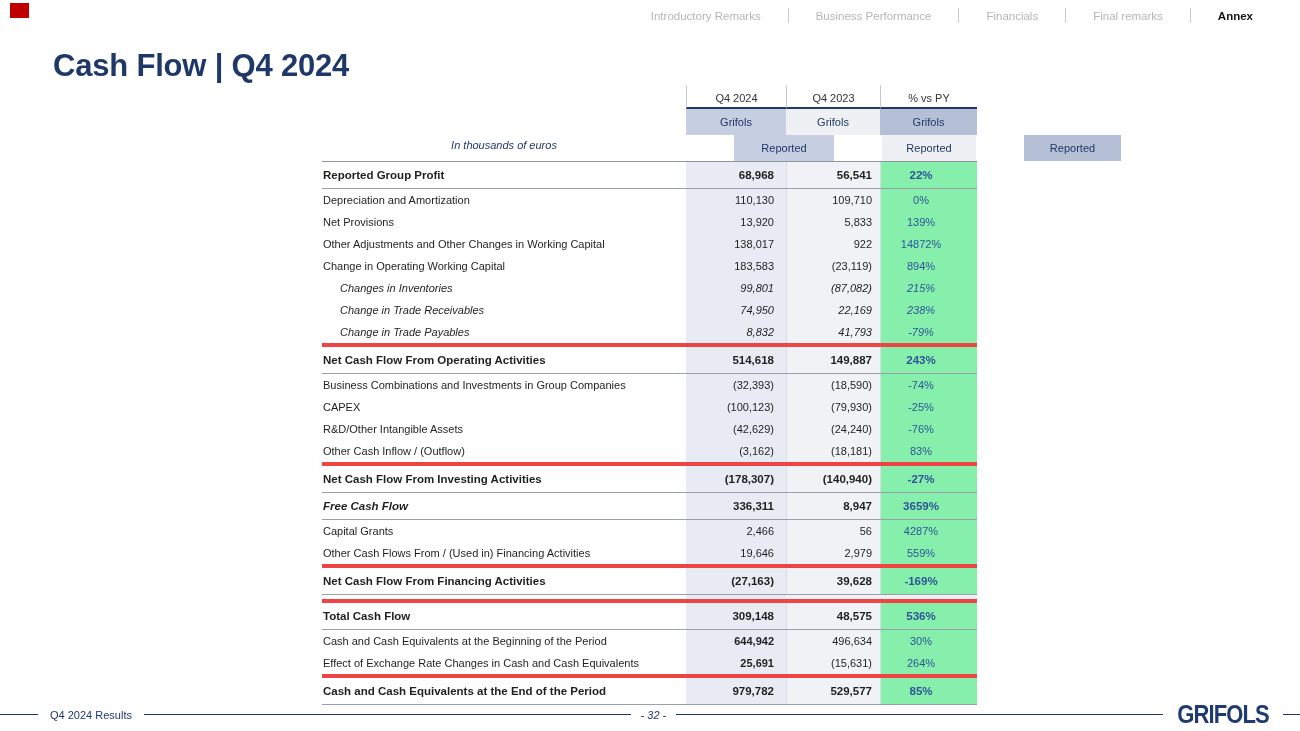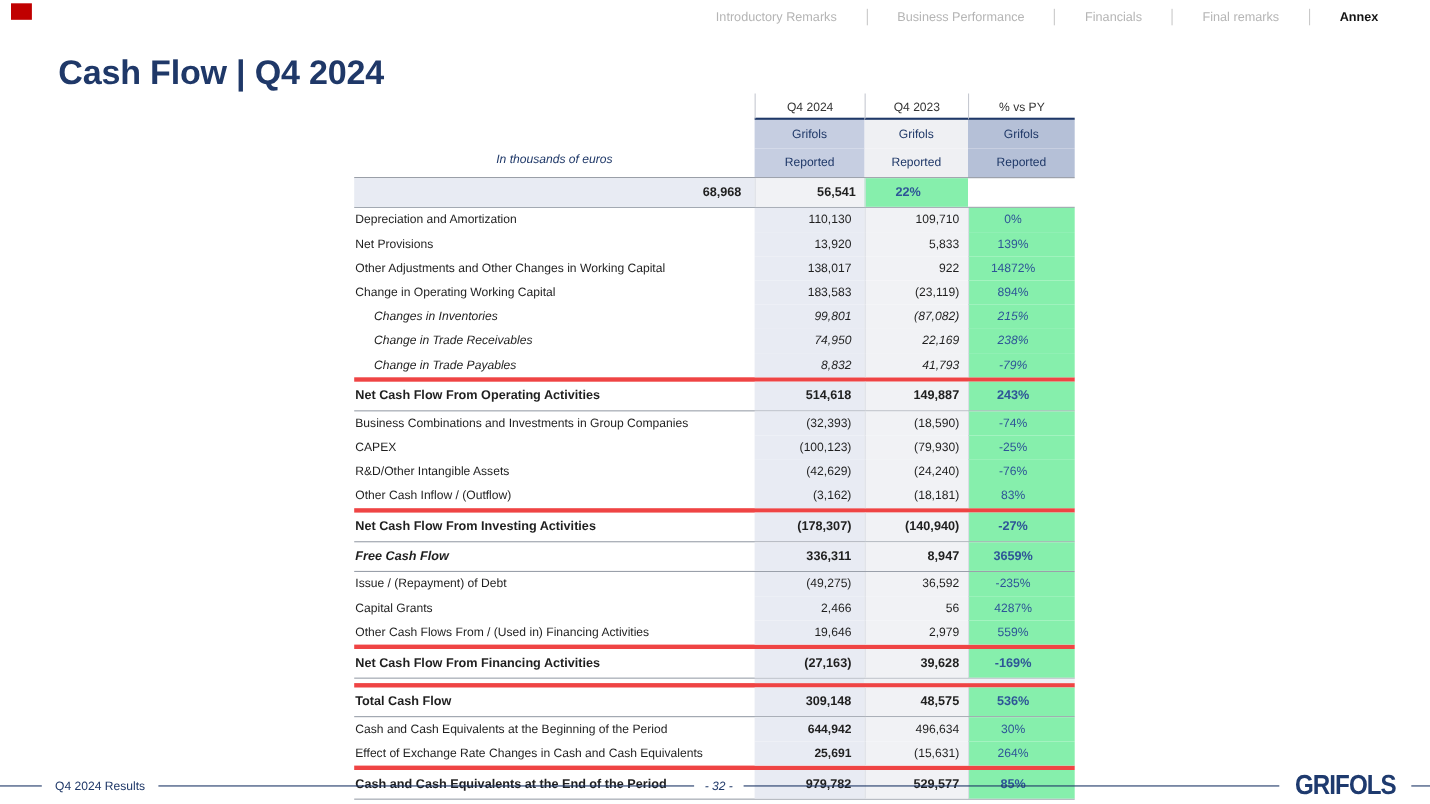--- a/index.html
+++ b/index.html
@@ -19,21 +19,21 @@
   
   .title { position:absolute; left:53px; top:48px; margin:0; font-size:31px; font-weight:bold; color:#1f3868; letter-spacing:-0.2px; }
 
   
   .table { position:absolute; left:322px; top:85px; width:655px; font-size:11px; }
   .hrow, .row, .gap { display:grid; grid-template-columns:364px 100px 94px 97px; }
 
   .hrow.periods .hcell { height:24px; display:flex; align-items:flex-end; justify-content:center; color:#333333; padding-bottom:3px; box-sizing:border-box; }
   .periods .c1, .periods .c2, .periods .c3 { border-bottom:2px solid #1f3868; border-left:1px solid #c6c9d1; }
   .hrow.mid .hcell, .hrow.last .hcell { height:26px; display:flex; align-items:center; justify-content:center; color:#1f3868; box-sizing:border-box; }
-  .hrow.last { border-bottom:1px solid #8f959f; }
+  .hrow.last { border-bottom:1px solid #8f959f;gap:48px; }
   .bg1 { background:#c6cee1; }
   .bg2 { background:#eff0f3; }
   .bg3 { background:#b5c0d7; }
   .hcell.unit { justify-content:flex-start; align-items:flex-end; font-style:italic; color:#3c3c3c; padding-bottom:6px; }
 
   .row { height:22px; color:#1f1f1f; }
   .row > div { display:flex; align-items:center; box-sizing:border-box; }
   .row .lbl { padding-left:1px; }
   .row .v  { justify-content:flex-end; text-align:right; }
   .row .v1 { background:#e8ebf3; padding-right:12px; }
@@ -100,20 +100,21 @@
       </div>
       <div class="hrow last">
         <div class="hcell unit">In thousands of euros</div>
         <div class="hcell bg1">Reported</div>
         <div class="hcell bg2">Reported</div>
         <div class="hcell bg3">Reported</div>
       </div>
     </div>
     <div class="tbody">
         <div class="row lead">
+          <div class="lbl">Reported Group Profit</div>
           <div class="v v1">68,968</div>
           <div class="v v2">56,541</div>
           <div class="v v3">22%</div>
         </div>
         <div class="row plain">
           <div class="lbl">Depreciation and Amortization</div>
           <div class="v v1">110,130</div>
           <div class="v v2">109,710</div>
           <div class="v v3">0%</div>
         </div>
@@ -187,26 +188,20 @@
           <div class="lbl">Net Cash Flow From Investing Activities</div>
           <div class="v v1">(178,307)</div>
           <div class="v v2">(140,940)</div>
           <div class="v v3">-27%</div>
         </div>
         <div class="row totalitalic">
           <div class="lbl">Free Cash Flow</div>
           <div class="v v1">336,311</div>
           <div class="v v2">8,947</div>
           <div class="v v3">3659%</div>
-        </div>
-        <div class="row plain">
-          <div class="lbl">Issue / (Repayment) of Debt</div>
-          <div class="v v1">(49,275)</div>
-          <div class="v v2">36,592</div>
-          <div class="v v3">-235%</div>
         </div>
         <div class="row plain">
           <div class="lbl">Capital Grants</div>
           <div class="v v1">2,466</div>
           <div class="v v2">56</div>
           <div class="v v3">4287%</div>
         </div>
         <div class="row plain">
           <div class="lbl">Other Cash Flows From / (Used in) Financing Activities</div>
           <div class="v v1">19,646</div>

